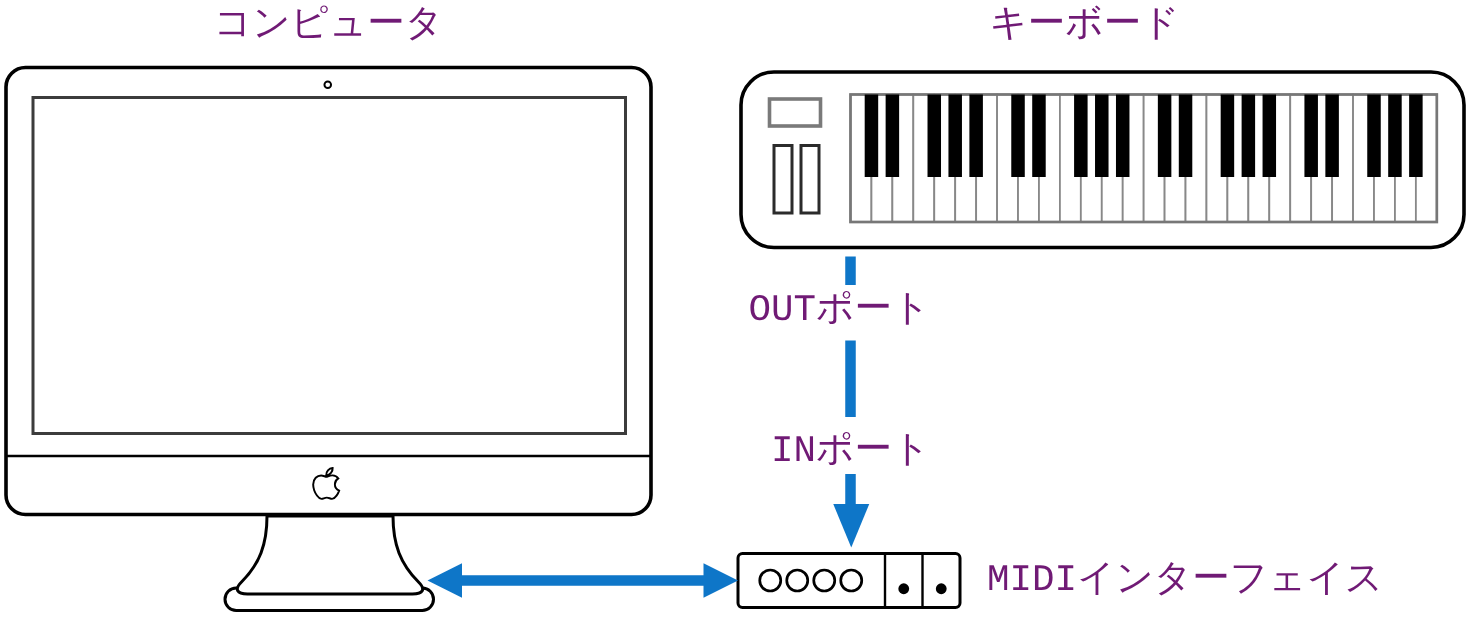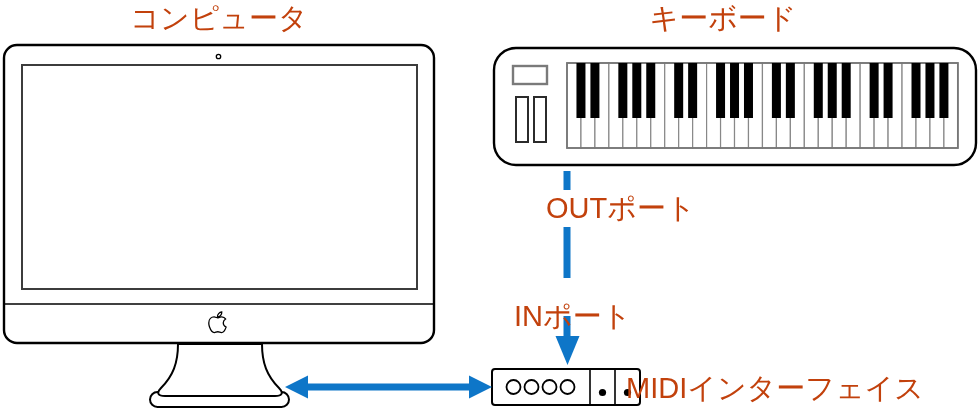--- a/index.html
+++ b/index.html
@@ -4,24 +4,25 @@
 <style>
   html,body{margin:0;padding:0}
   body{
     width:979px;height:418px;position:relative;overflow:hidden;
     background:#ffffff;
     font-family:"Liberation Sans","DejaVu Sans",sans-serif;
   }
   #scene{position:absolute;left:0;top:0}
   .label{
     position:absolute;
-    color:#c2410c;
-    font-size:29px;
+    color:#701a75;
+    font-size:25px;
     line-height:1.1;
     white-space:nowrap;
+    font-family:Liberation Mono, monospace;
   }
   .label.center{text-align:center}
 </style>
 </head>
 <body>
 
 <div id="canvas">
 
   <svg id="scene" width="979" height="418" viewBox="0 0 979 418">
 
@@ -120,18 +121,18 @@
       <rect class="arrow-blue" x="563.5" y="227" width="7" height="51" fill="#0e76c8"></rect>
       <rect class="arrow-blue" x="563.5" y="316" width="7" height="22" fill="#0e76c8"></rect>
       <polygon class="arrow-blue" points="555.5,336 579.5,336 567.5,365" fill="#0e76c8"></polygon>
     </g>
   </svg>
 
   <div class="label center" style="left:60px;top:3px;width:318px;">コンピュータ</div>
 
   <div class="label center" style="left:564px;top:3px;width:318px;">キーボード</div>
 
-  <div class="label" style="left:499px;top:193px;margin-left:47px;">OUTポート</div>
+  <div class="label" style="left:499px;top:193px;">OUTポート</div>
 
-  <div class="label" style="left:514px;top:301px;">INポート</div>
+  <div class="label" style="left:514px;top:287px;">INポート</div>
 
-  <div class="label" style="left:626px;top:373px;text-align:right;">MIDIインターフェイス</div>
+  <div class="label" style="left:658px;top:373px;text-align:right;">MIDIインターフェイス</div>
 </div>
 
 </body></html>

